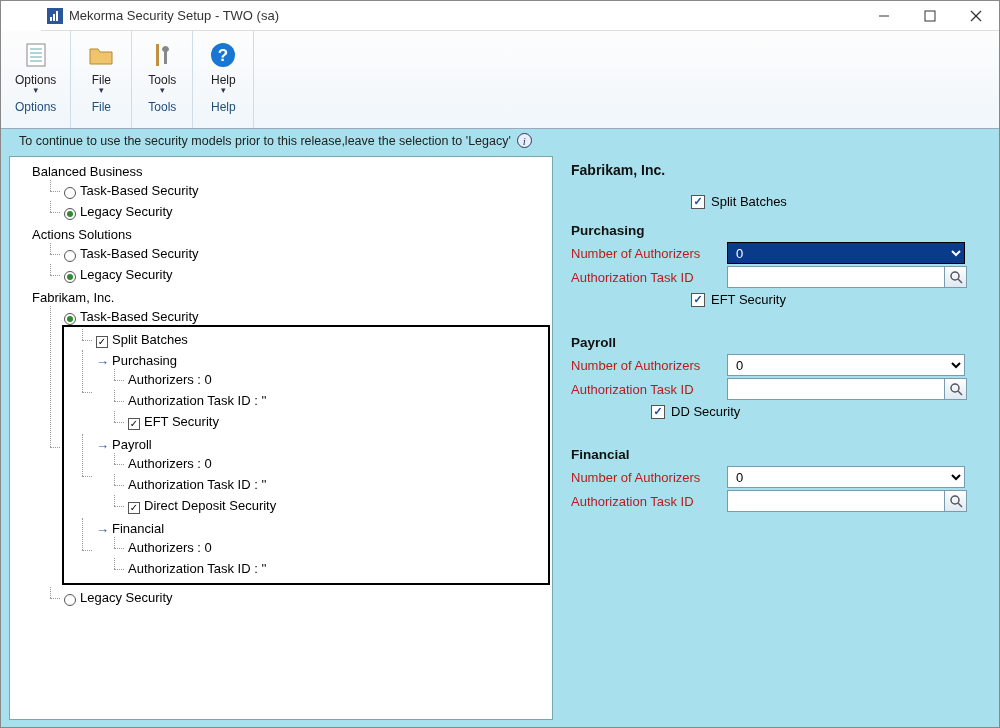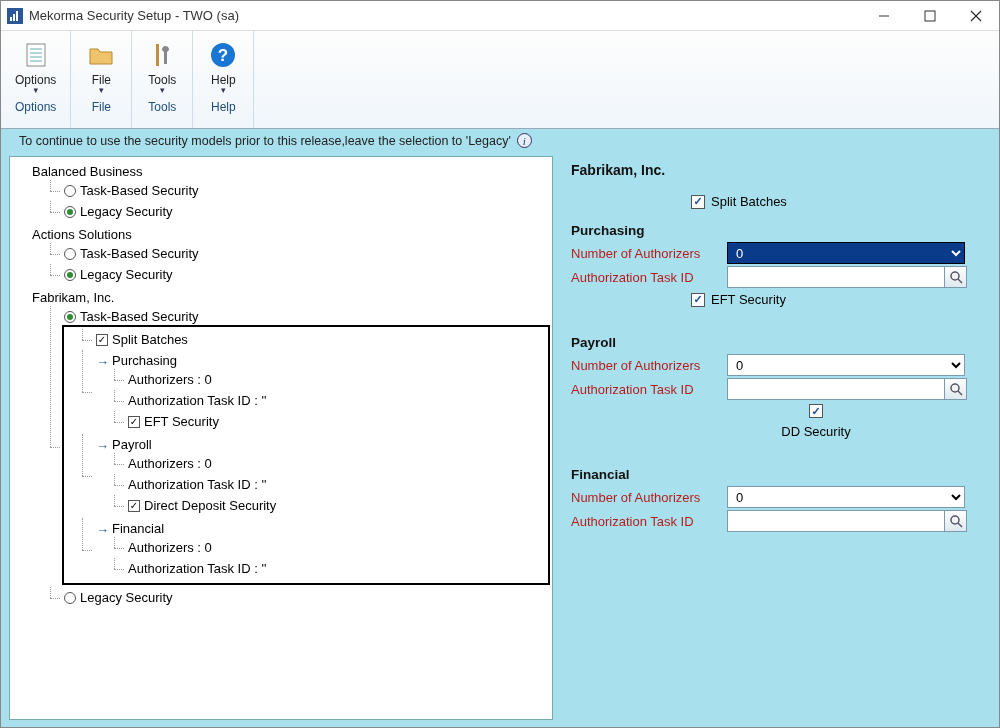--- a/index.html
+++ b/index.html
@@ -16,20 +16,21 @@
   }
   
   .titlebar {
     height: 30px;
     background: #fff;
     display: flex;
     align-items: center;
     justify-content: space-between;
     padding: 0 0 0 6px;
     border-bottom: 1px solid #ddd;
+    margin-left: 40px;
   }
   .titlebar-left { display:flex; align-items:center; gap:6px;}
   .app-icon { width:16px; height:16px; background:#2b579a; display:flex; align-items:center; justify-content:center; color:#fff; font-size:10px;}
   .title-text { font-size:13px; color:#333; }
   .titlebar-controls { display:flex; }
   .tbtn { width:46px; height:30px; display:flex; align-items:center; justify-content:center; font-size:14px; color:#333;}
 
   
   .ribbon {
     background: linear-gradient(#fdfdfd, #f0f6fb);
@@ -80,21 +81,21 @@
     width:10px;
   }
   .tree li::after {
     content:""; position:absolute; left:0; top:50%;
     border-top:1px dotted #999;
     width:10px; height:0;
   }
   .tree > ul > li::before,
   .tree > ul > li::after { border:none;}
   .tree li:last-child::before { bottom:50%; }
-  .tree .node { display:flex; align-items:center; gap:4px; white-space:nowrap;}
+  .tree .node { display:flex; align-items:flex-end; gap:4px; white-space:nowrap;}
   .radio-o, .radio-f { width:12px; height:12px; border:1px solid #555; border-radius:50%; display:inline-flex; align-items:center; justify-content:center;}
   .radio-f::after { content:""; width:6px; height:6px; background:#2e8b2e; border-radius:50%;}
   .chk { width:12px; height:12px; border:1px solid #555; display:inline-flex; align-items:center; justify-content:center; font-size:10px; line-height:10px;}
   .chk.checked::after { content:"✓"; color:#000; font-size:10px;}
   .arrowicon { color:#2050a0; font-weight:bold; display:inline-block; width:12px; text-align:center;}
   .highlight-box { border:2px solid #000; margin-left:-2px; padding:2px 0; }
 
   
   .company-title { font-weight:bold; font-size:14px; color:#111; margin-bottom:16px;}
   .section-title { font-weight:bold; font-size:13.5px; color:#111; margin:14px 0 4px;}
@@ -410,21 +411,21 @@
         <div class="taskid-wrap">
           <input class="txt" type="text" value="" style="">
           <div class="lookup-btn">
             <svg width="14" height="14" viewBox="0 0 14 14">
                 <circle cx="6" cy="6" r="4" fill="none" stroke="#556" stroke-width="1.5"></circle>
                 <line x1="9" y1="9" x2="13" y2="13" stroke="#556" stroke-width="1.5"></line>
               </svg>
           </div>
         </div>
       </div>
-      <div class="cbx-row" style="margin-left:80px;flex-direction:column;">
+      <div class="cbx-row" style="margin-left:80px;">
         <span class="std-cbx checked"></span>
         <span class="std-cbx-lbl">DD Security</span>
       </div>
     </div>
 
     <div class="section-block">
       <div class="section-title">Financial</div>
       <div class="form-row">
         <span class="flabel">Number of Authorizers</span>
         <select class="combo">

